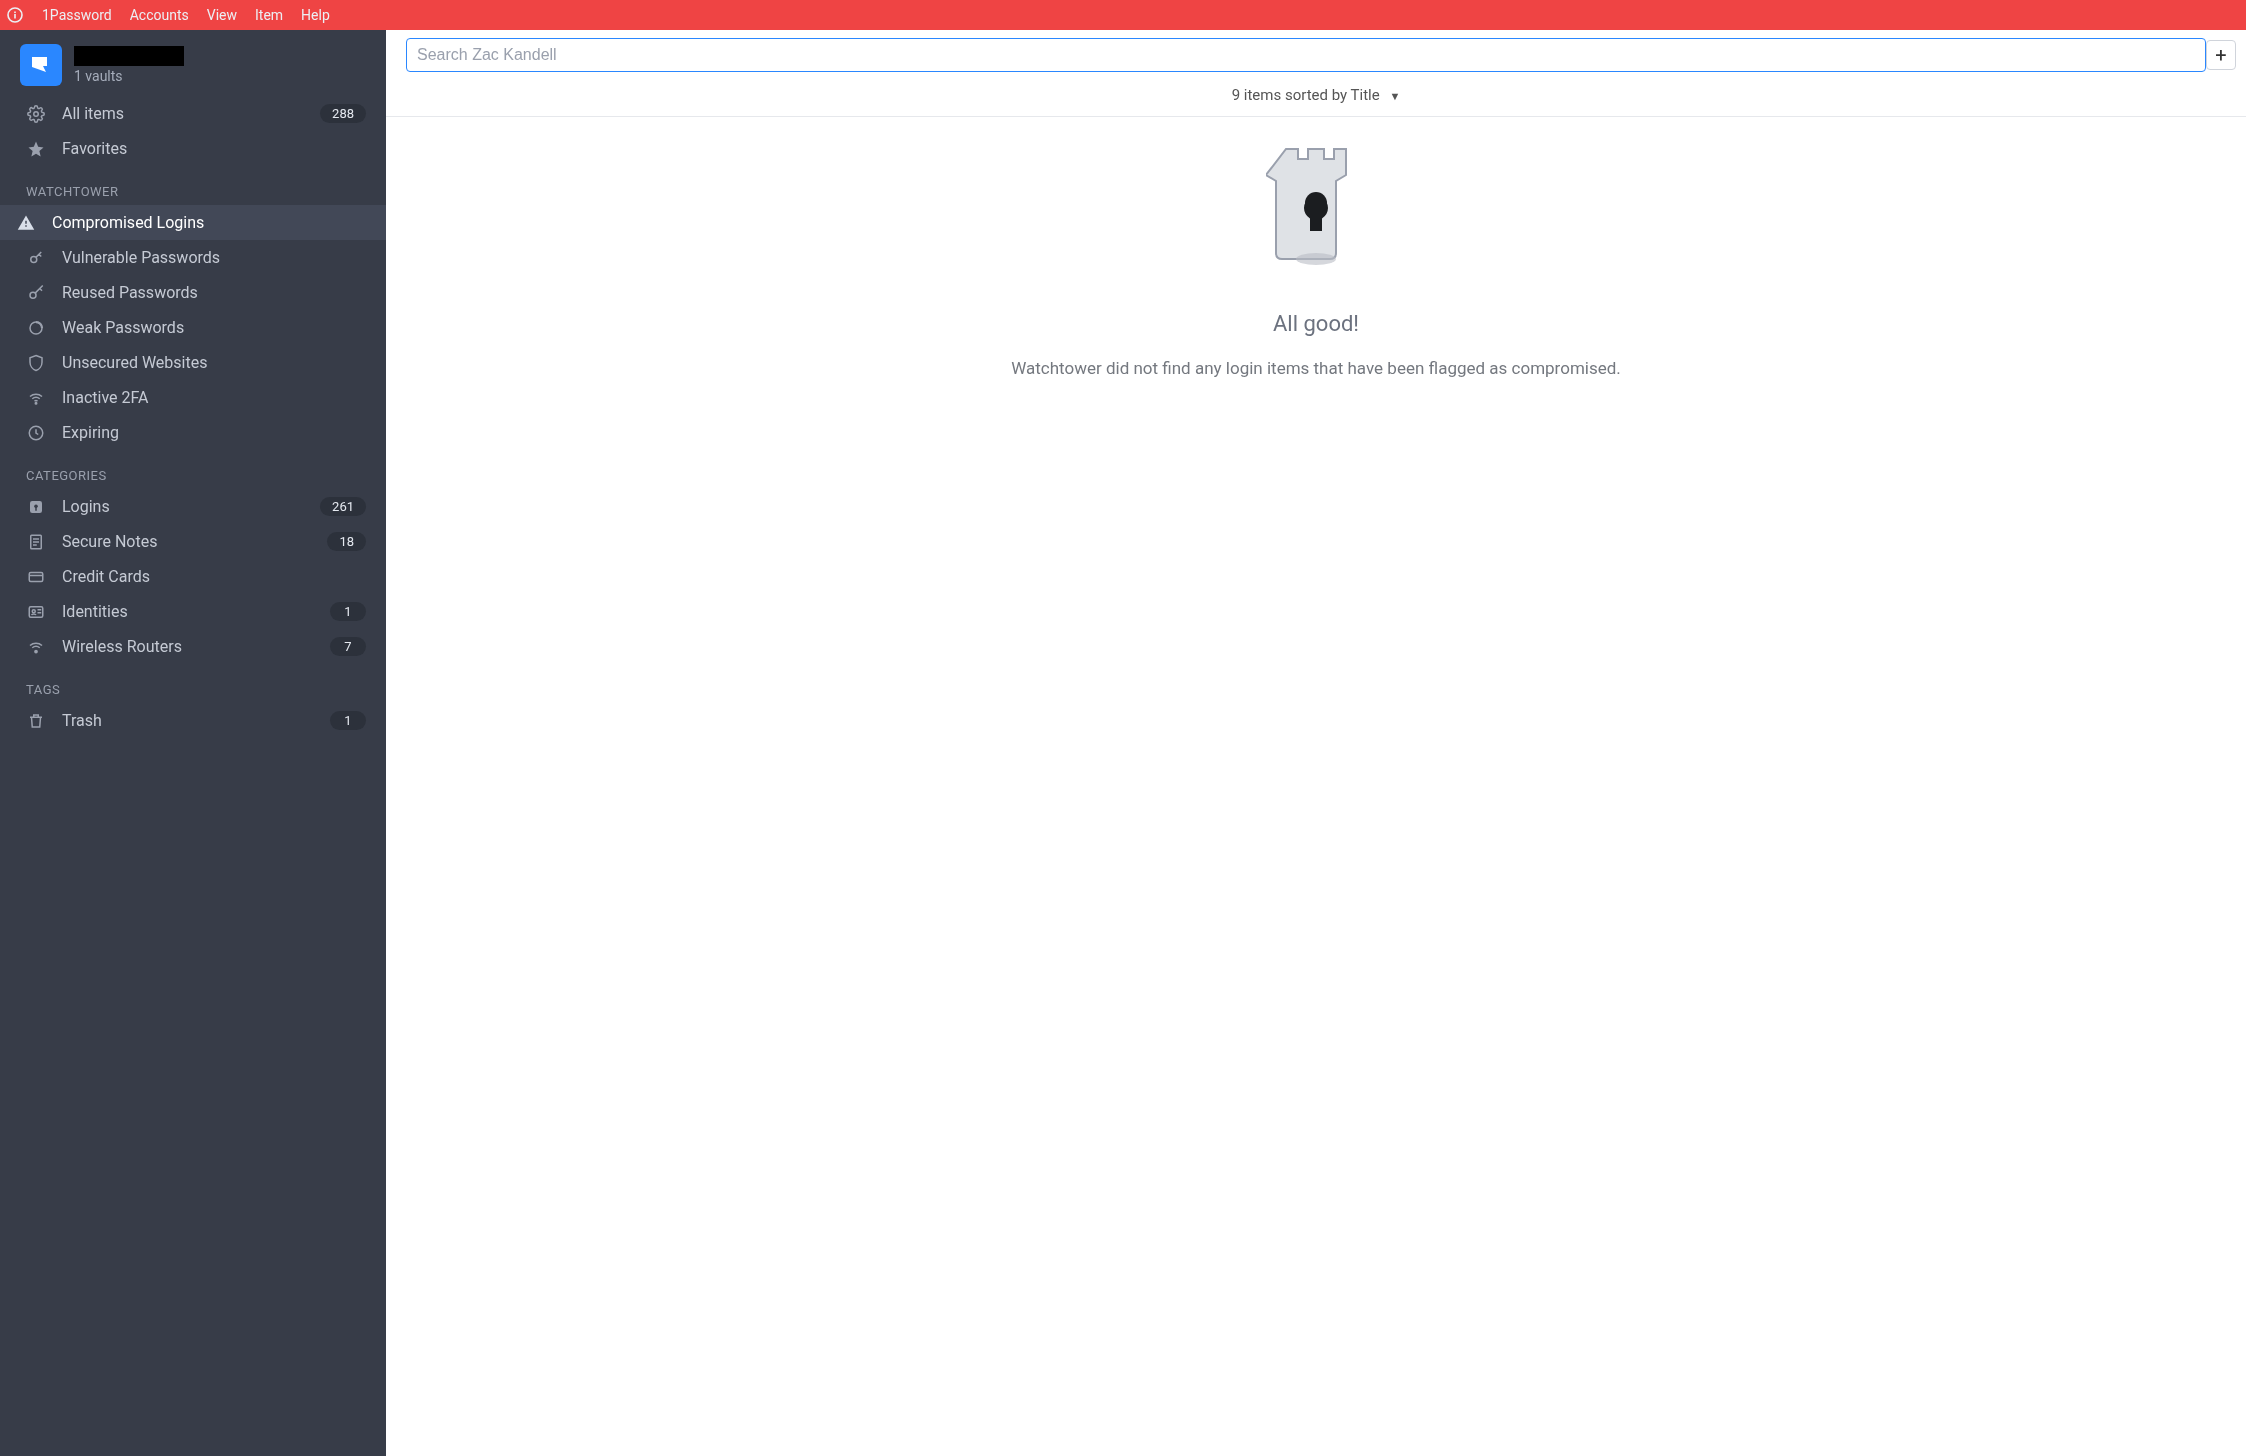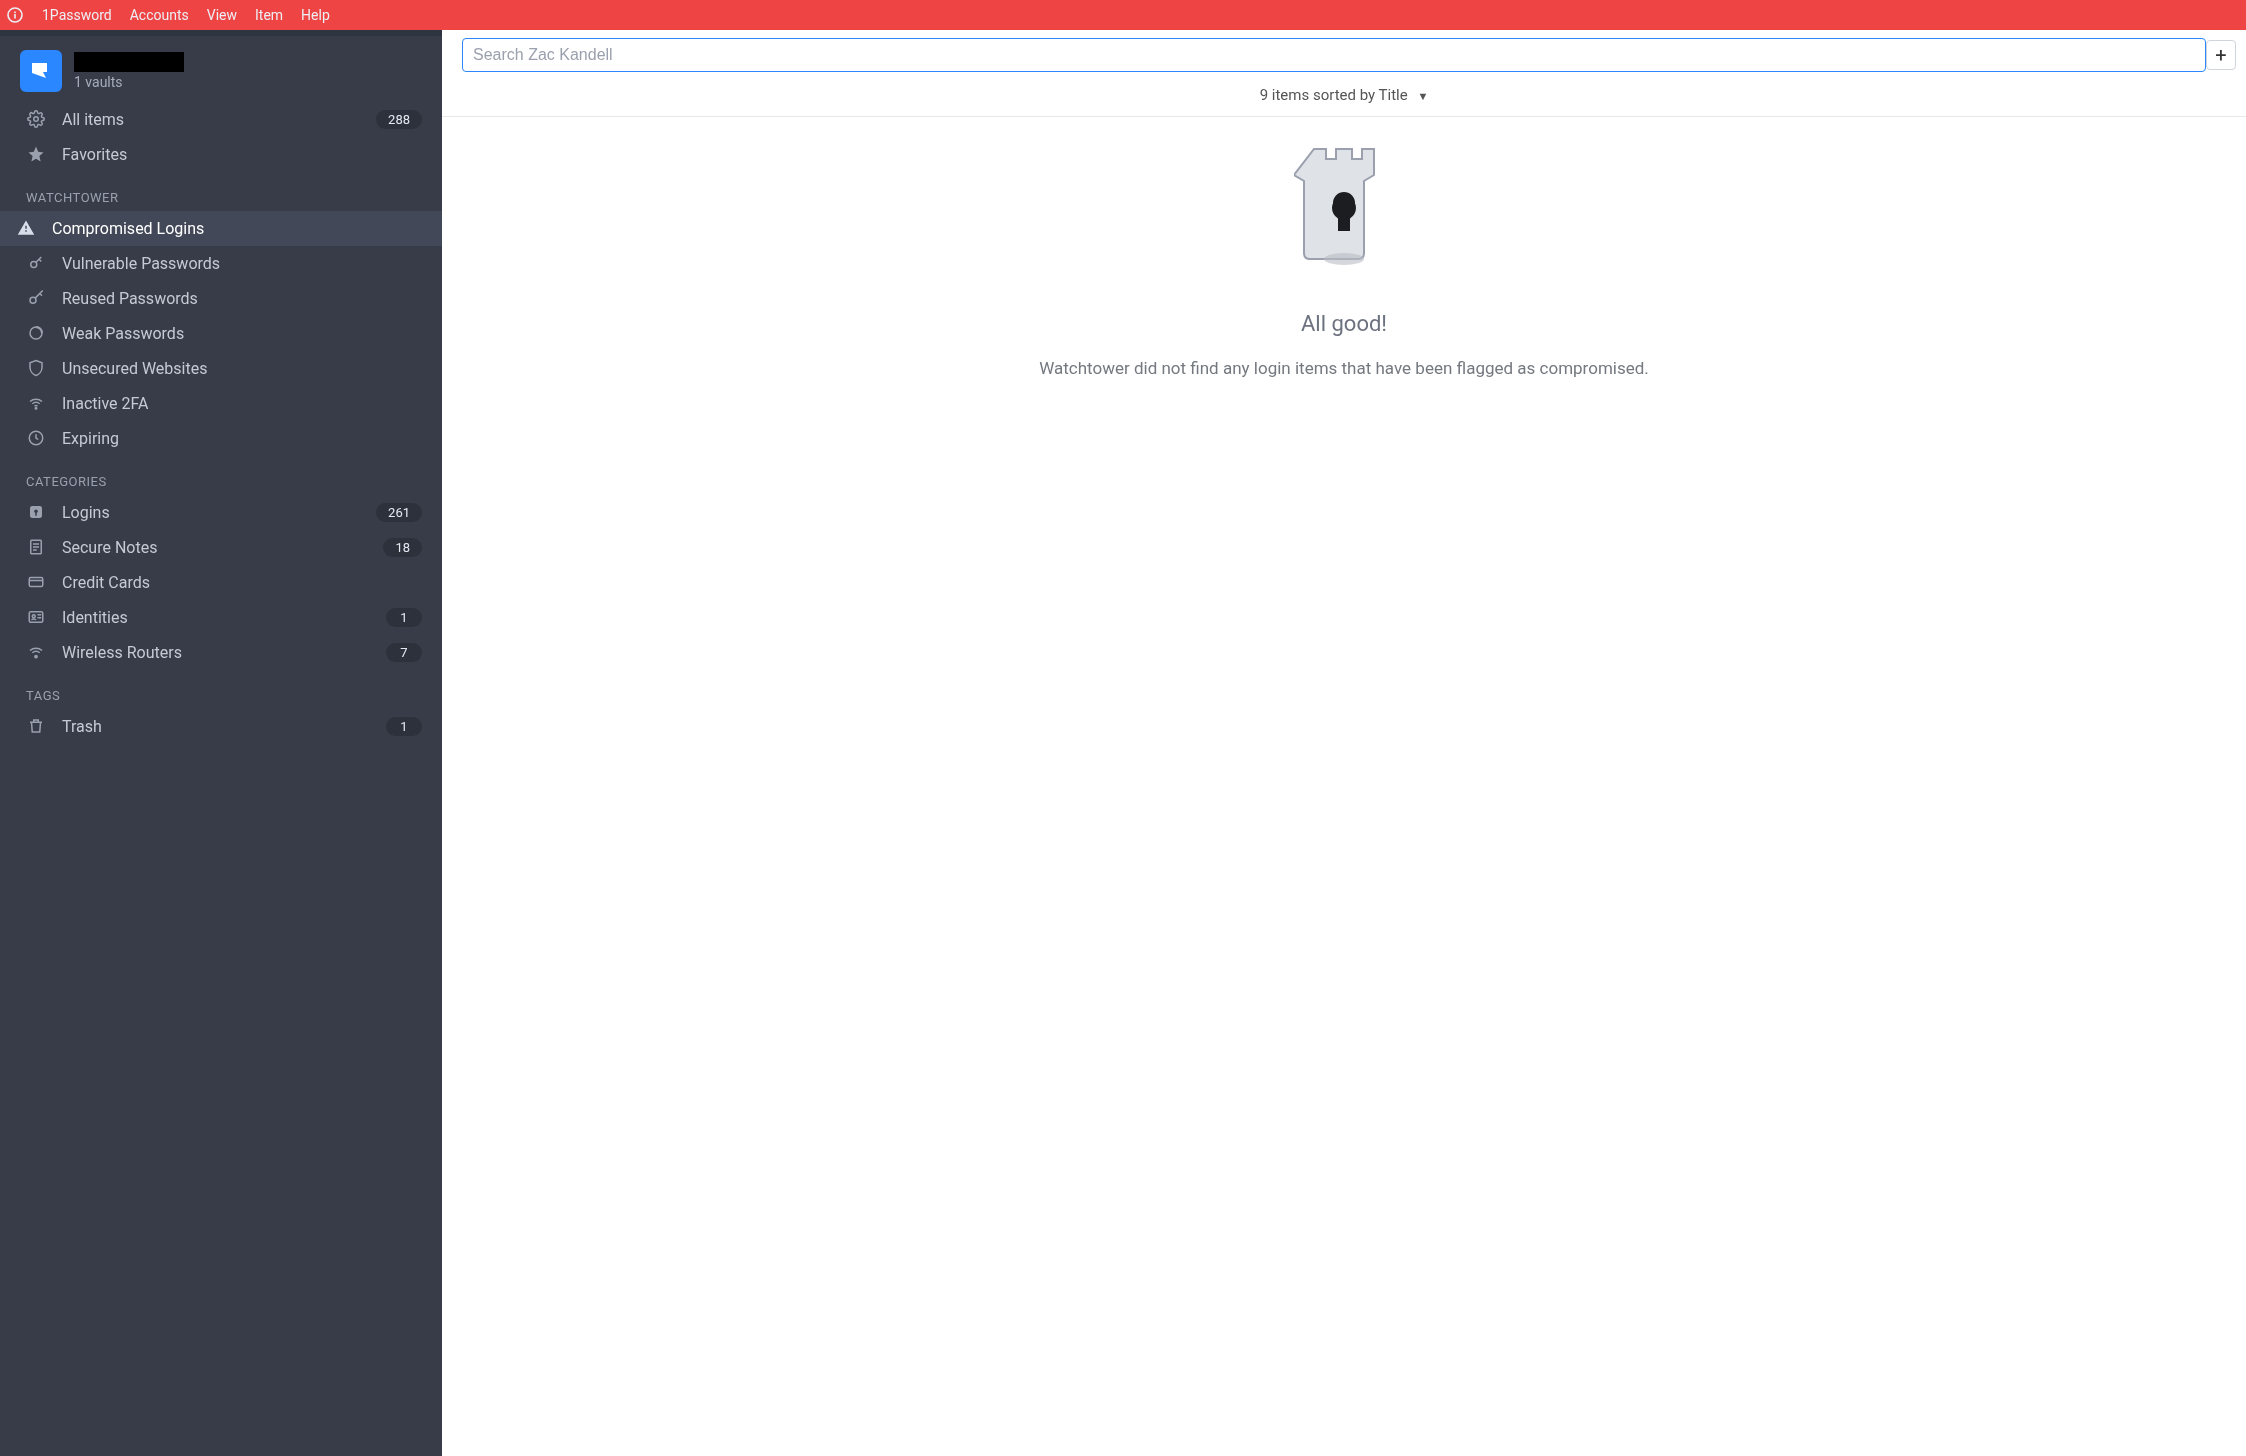--- a/index.html
+++ b/index.html
@@ -5,29 +5,29 @@
 * { box-sizing: border-box; margin: 0; padding: 0; }
 html, body { height: 100%; font-family: -apple-system, BlinkMacSystemFont, "Segoe UI", Roboto, sans-serif; }
 body { display: flex; flex-direction: column; background: #2e3440; color: #d8dee9; overflow: hidden; }
 
 .menubar { background: #ef4444; height: 30px; display: flex; align-items: center; padding: 0 6px; gap: 18px; font-size: 14px; color: #eceff4; }
 .menubar .logo { display:flex; align-items:center; justify-content:center; width:18px; height:18px; }
 .menubar .menu-item { cursor: pointer; }
 
 .main { flex: 1; display: flex; min-height: 0; }
 
-.sidebar { width: 442px; background: #373c48; display: flex; flex-direction: column; padding-bottom: 10px; margin-top: 6px; }
+.sidebar { width: 386px; background: #373c48; display: flex; flex-direction: column; padding-bottom: 10px; }
 .account-block { display: flex; align-items: center; gap: 12px; padding: 14px 20px 10px 20px; }
 .account-avatar { width: 42px; height: 42px; border-radius: 6px; background: #2a87ff; display:flex; align-items:center; justify-content:center; }
 .account-texts { display:flex; flex-direction:column; }
 .account-name-redacted { width:110px; height:20px; background:#000; }
 .account-sub { color:#a6adbb; font-size:14px; margin-top:2px; }
 
 .nav-section-title { color:#9aa0ad; font-size:13px; letter-spacing:0.5px; padding: 18px 26px 6px 26px; }
-.nav-item { display:flex; align-items:flex-start; gap: 16px; padding: 8px 20px 8px 26px; color:#c5cad4; font-size:16px; cursor:pointer; }
+.nav-item { display:flex; align-items:flex-end; gap: 16px; padding: 8px 20px 8px 26px; color:#c5cad4; font-size:16px; cursor:pointer; }
 .nav-item.active { background:#424857; color:#fff;padding-left:16px; }
 .nav-item .icon { width:20px; display:flex; justify-content:center; color:#9aa0ad; flex-shrink:0; }
 .nav-item.active .icon { color:#d8dee9; }
 .nav-item .label { flex:1; }
 .badge { background:#2c313b; color:#e5e9f0; border-radius: 12px; padding: 2px 12px; font-size:13px; min-width: 36px; text-align:center; }
 
 .content { flex:1; background:#fff; display:flex; flex-direction:column; color:#333; }
 .search-row { display:flex; padding: 8px 10px 6px 20px; align-items:center; }
 .search-input { flex:1; border:1px solid #2a87ff; border-radius:4px; height:34px; padding: 0 10px; font-size:16px; color:#333; outline:none; }
 .search-input::placeholder { color:#9aa0ad; }

